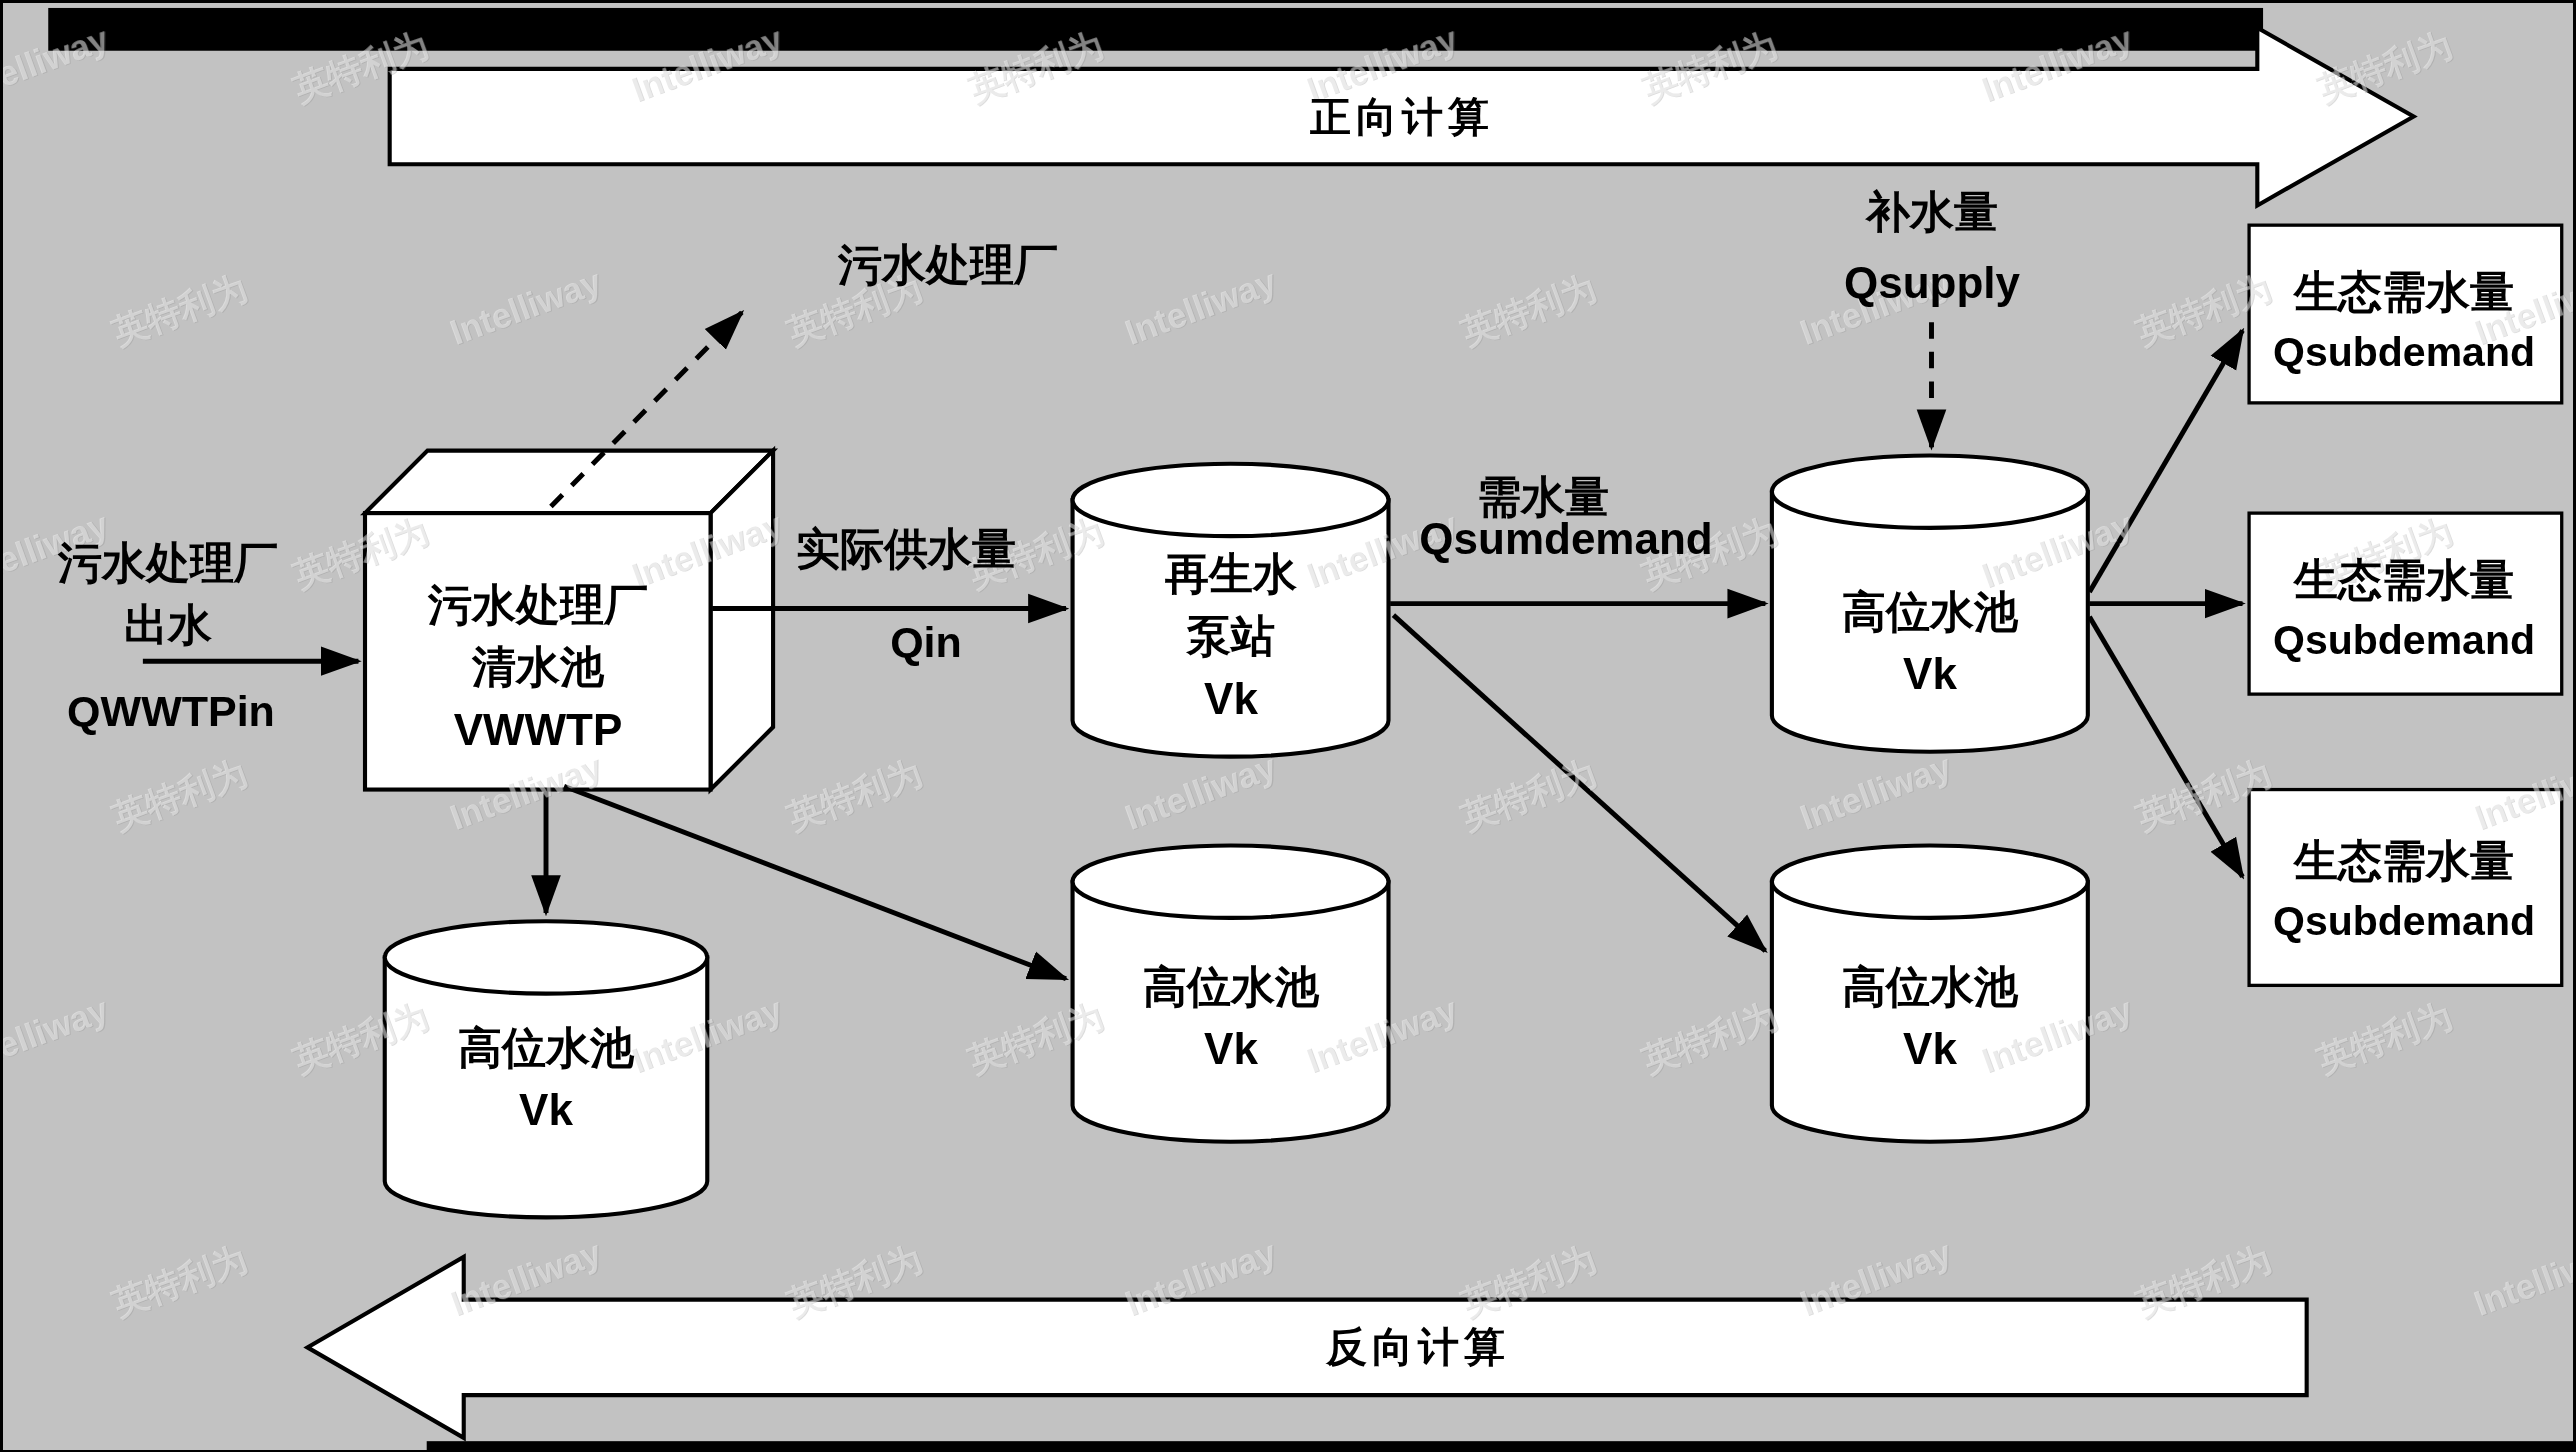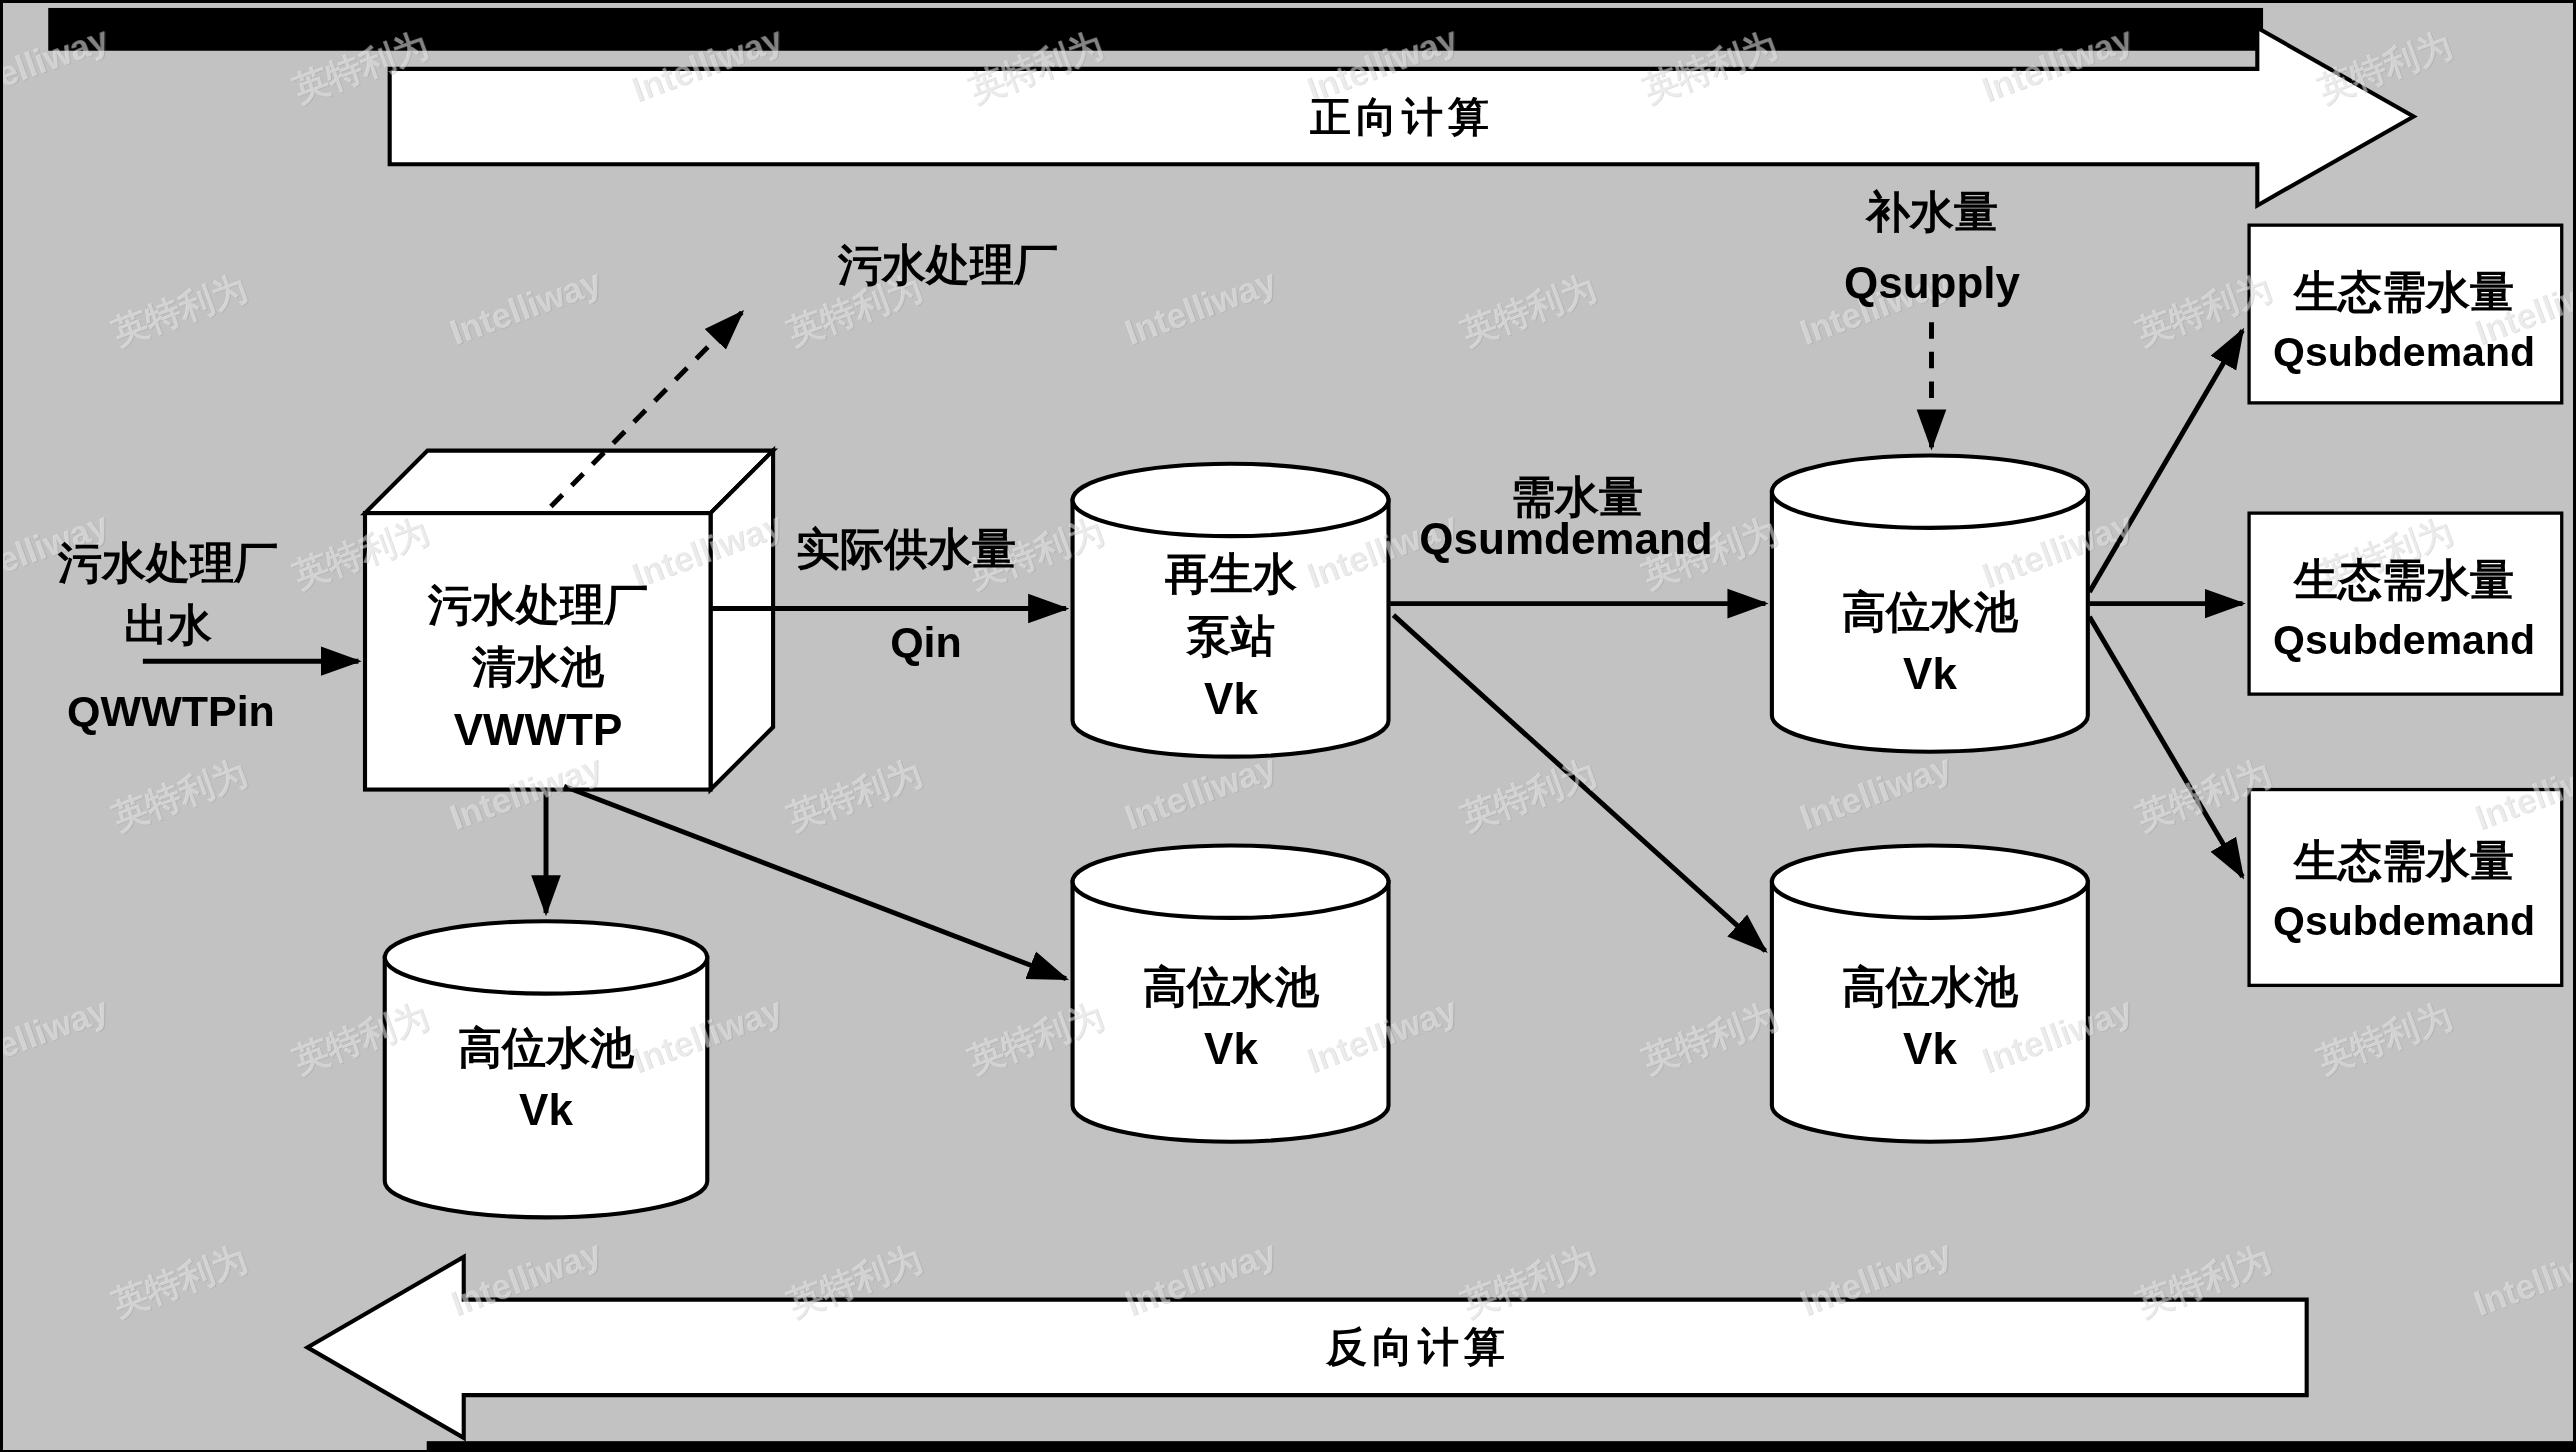--- a/index.html
+++ b/index.html
@@ -175,21 +175,21 @@
 
   <div class="lbl" style="left:903px;top:546px;">实际供水量</div>
   <div class="lbl" style="left:923px;top:640px;font-size:43px;">Qin</div>
 
   <div class="lbl" style="left:1228px;top:634px;">
     <span>再生水</span><br>
     <span>泵站</span><br>
     <span>Vk</span>
   </div>
 
-  <div class="lbl" style="left:1540px;top:494px;margin-left:34px;">需水量</div>
+  <div class="lbl" style="left:1540px;top:494px;">需水量</div>
   <div class="lbl sub" style="left:1563px;top:536px;">Qsumdemand</div>
 
   <div class="lbl" style="left:1929px;top:209px;">补水量</div>
   <div class="lbl sub" style="left:1929px;top:280px;">Qsupply</div>
 
   <div class="lbl" style="left:1927px;top:640px;">
     <span>高位水池</span><br>
     <span>Vk</span>
   </div>
 

